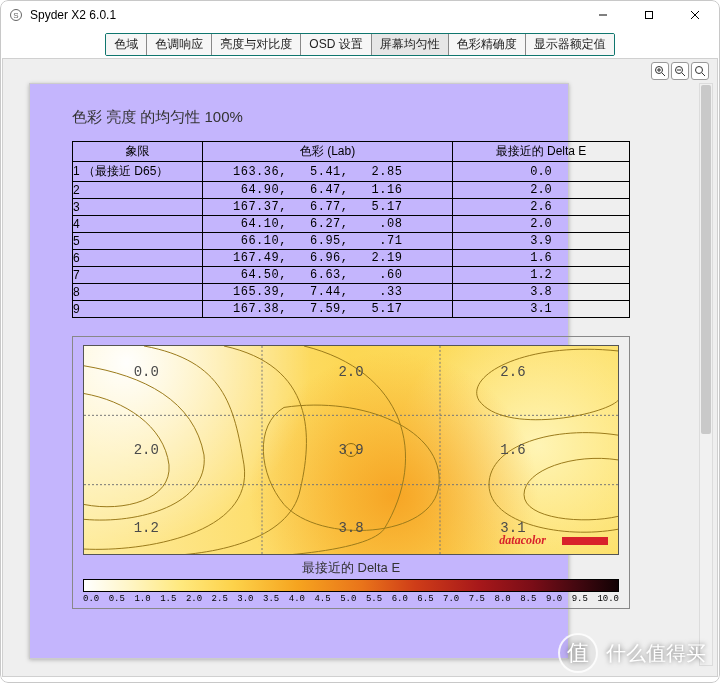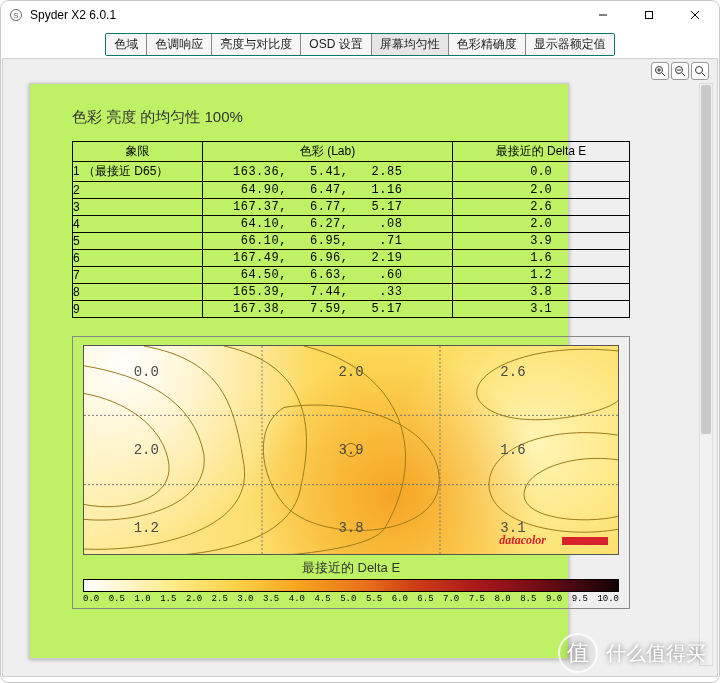--- a/index.html
+++ b/index.html
@@ -66,21 +66,21 @@
   }
   .zoom-btn {
     width: 18px; height: 18px;
     border: 1px solid #999; border-radius: 3px;
     background: #fff;
     display: flex; align-items: center; justify-content: center;
   }
   .page {
     position: absolute; top: 24px; left: 26px;
     width: 540px; height: 576px;
-    background: #bef264;
+    background: #c4b5fd;
     box-shadow: 0 1px 4px rgba(0,0,0,.25);
     border: 1px solid #ccc;
     padding: 20px 14px 12px 14px;
   }
   .scrollbar-v {
     position:absolute; right:4px; top:24px; bottom:10px; width:14px;
     background:#f1f1f1; border:1px solid #dcdcdc;
   }
   .scrollbar-v .thumb { position:absolute; left:1px; right:1px; top:1px; height:60%; background:#c9c9c9; border-radius:2px;}
   .page-title { font-size: 15px; color:#333; margin: 4px 0 14px 28px; }

